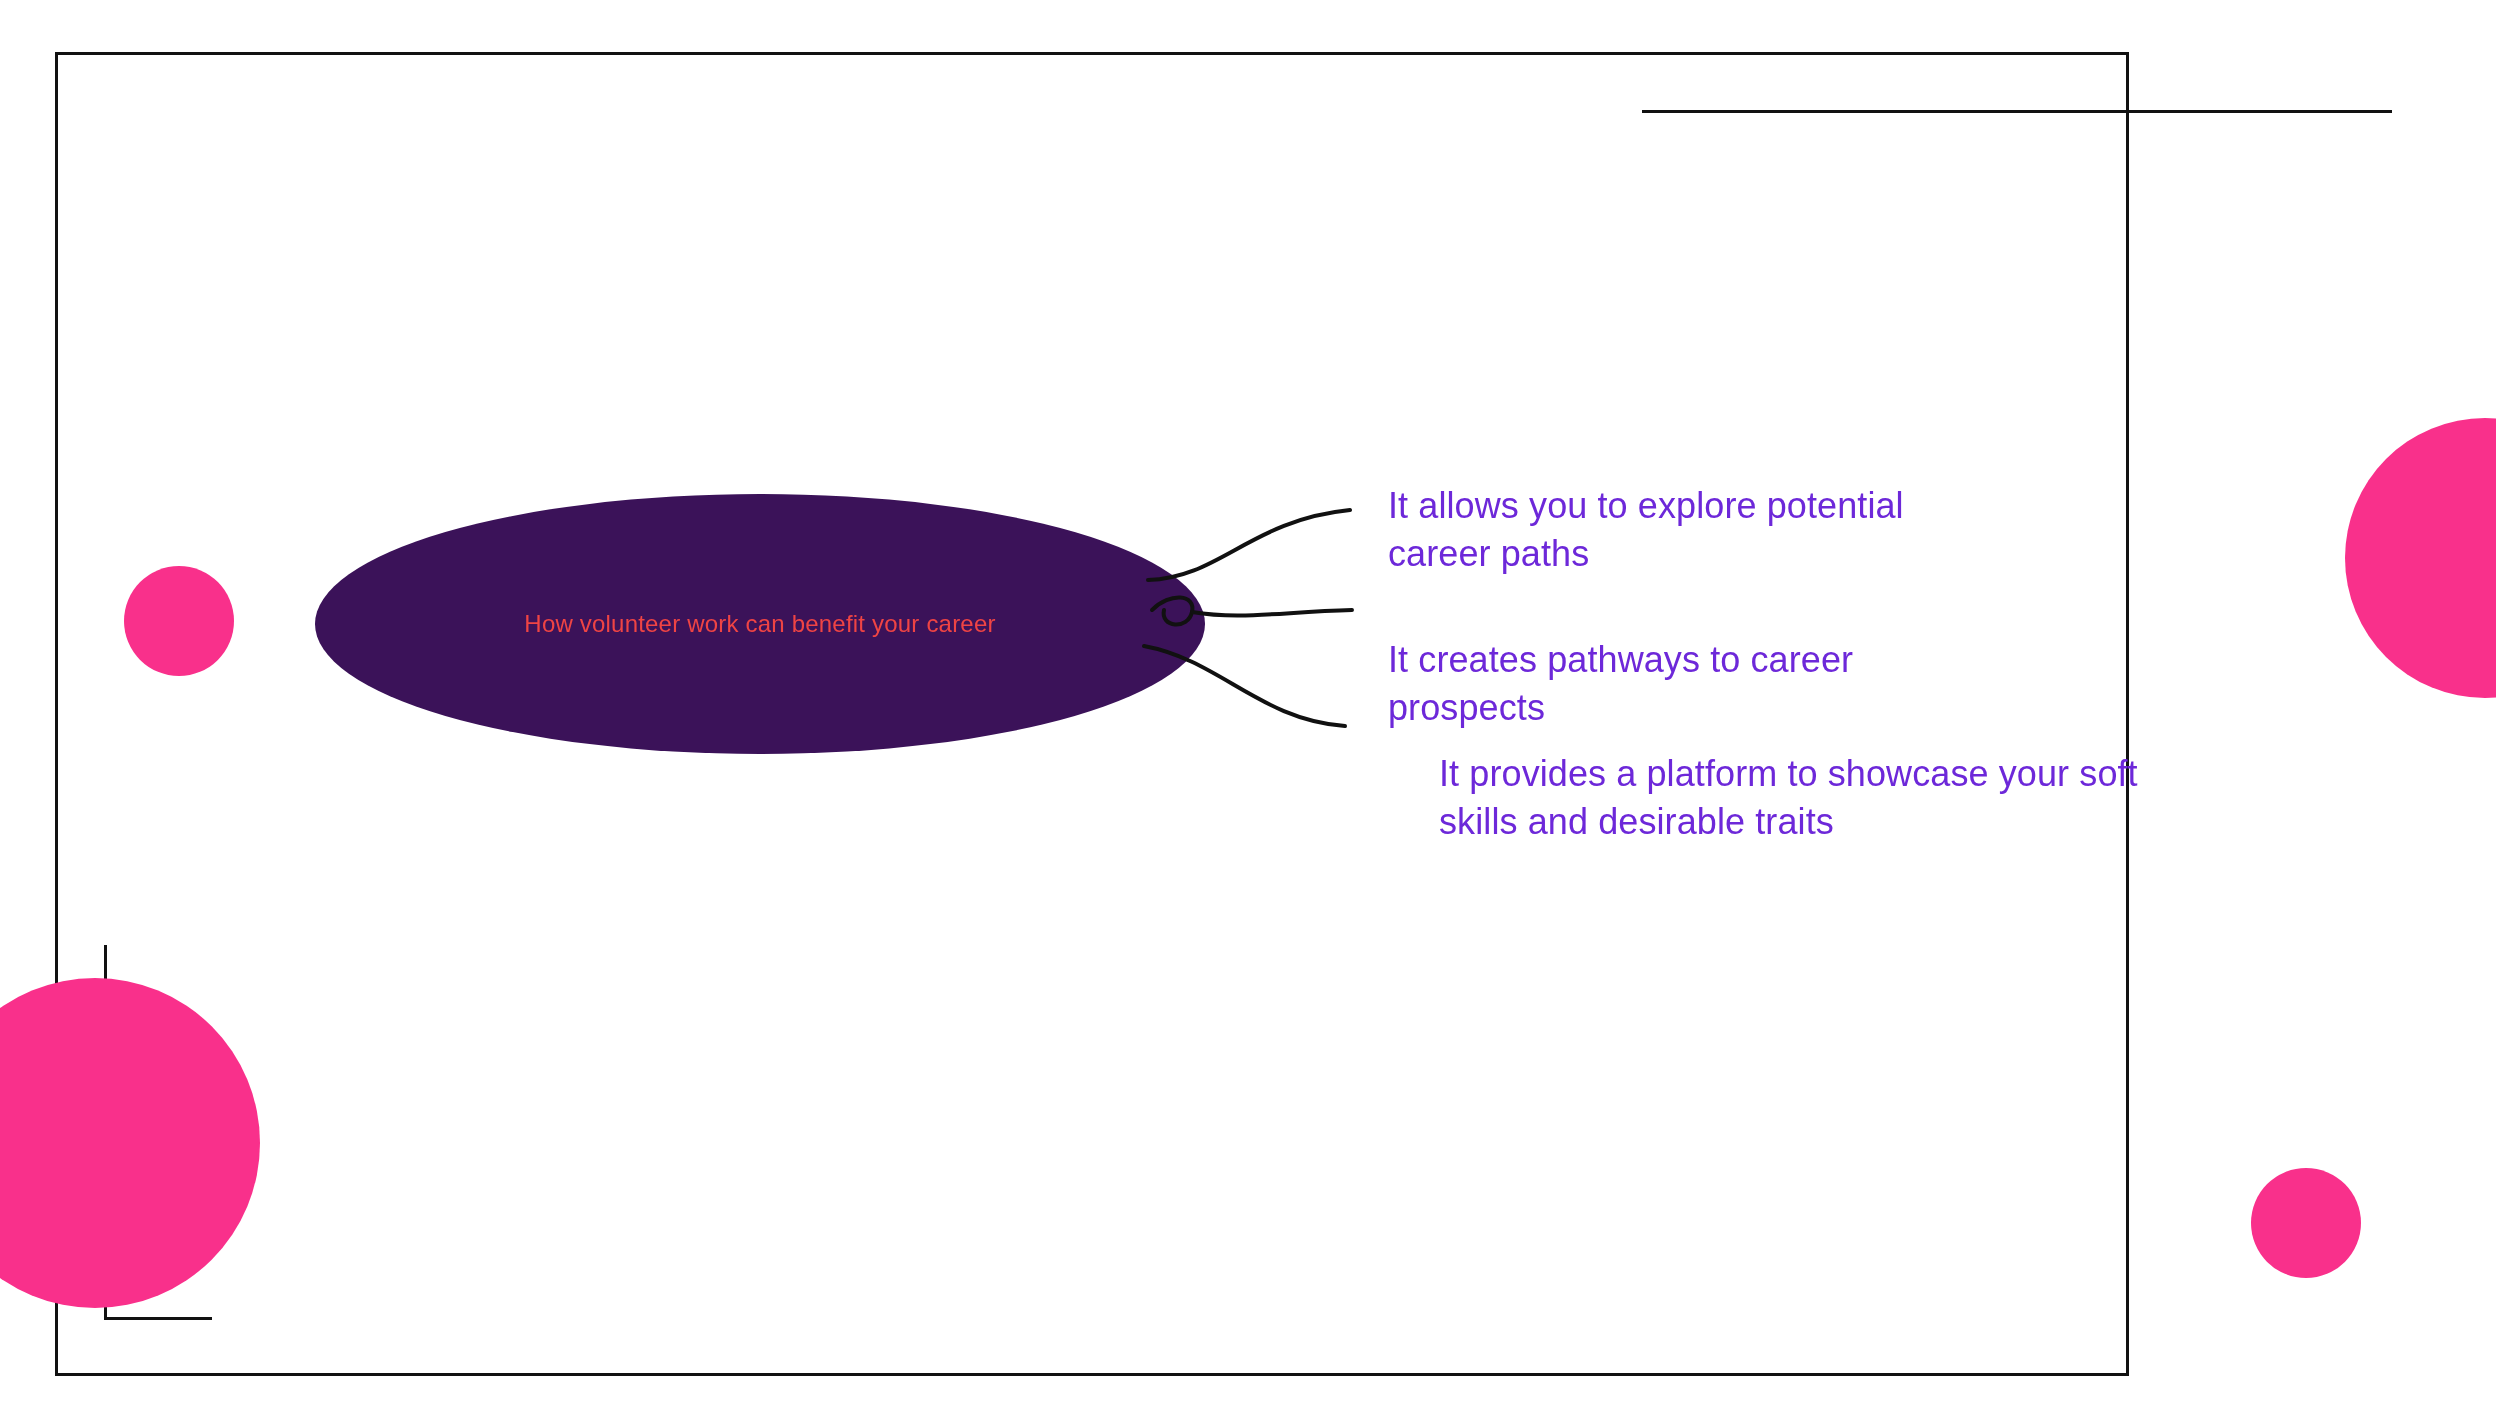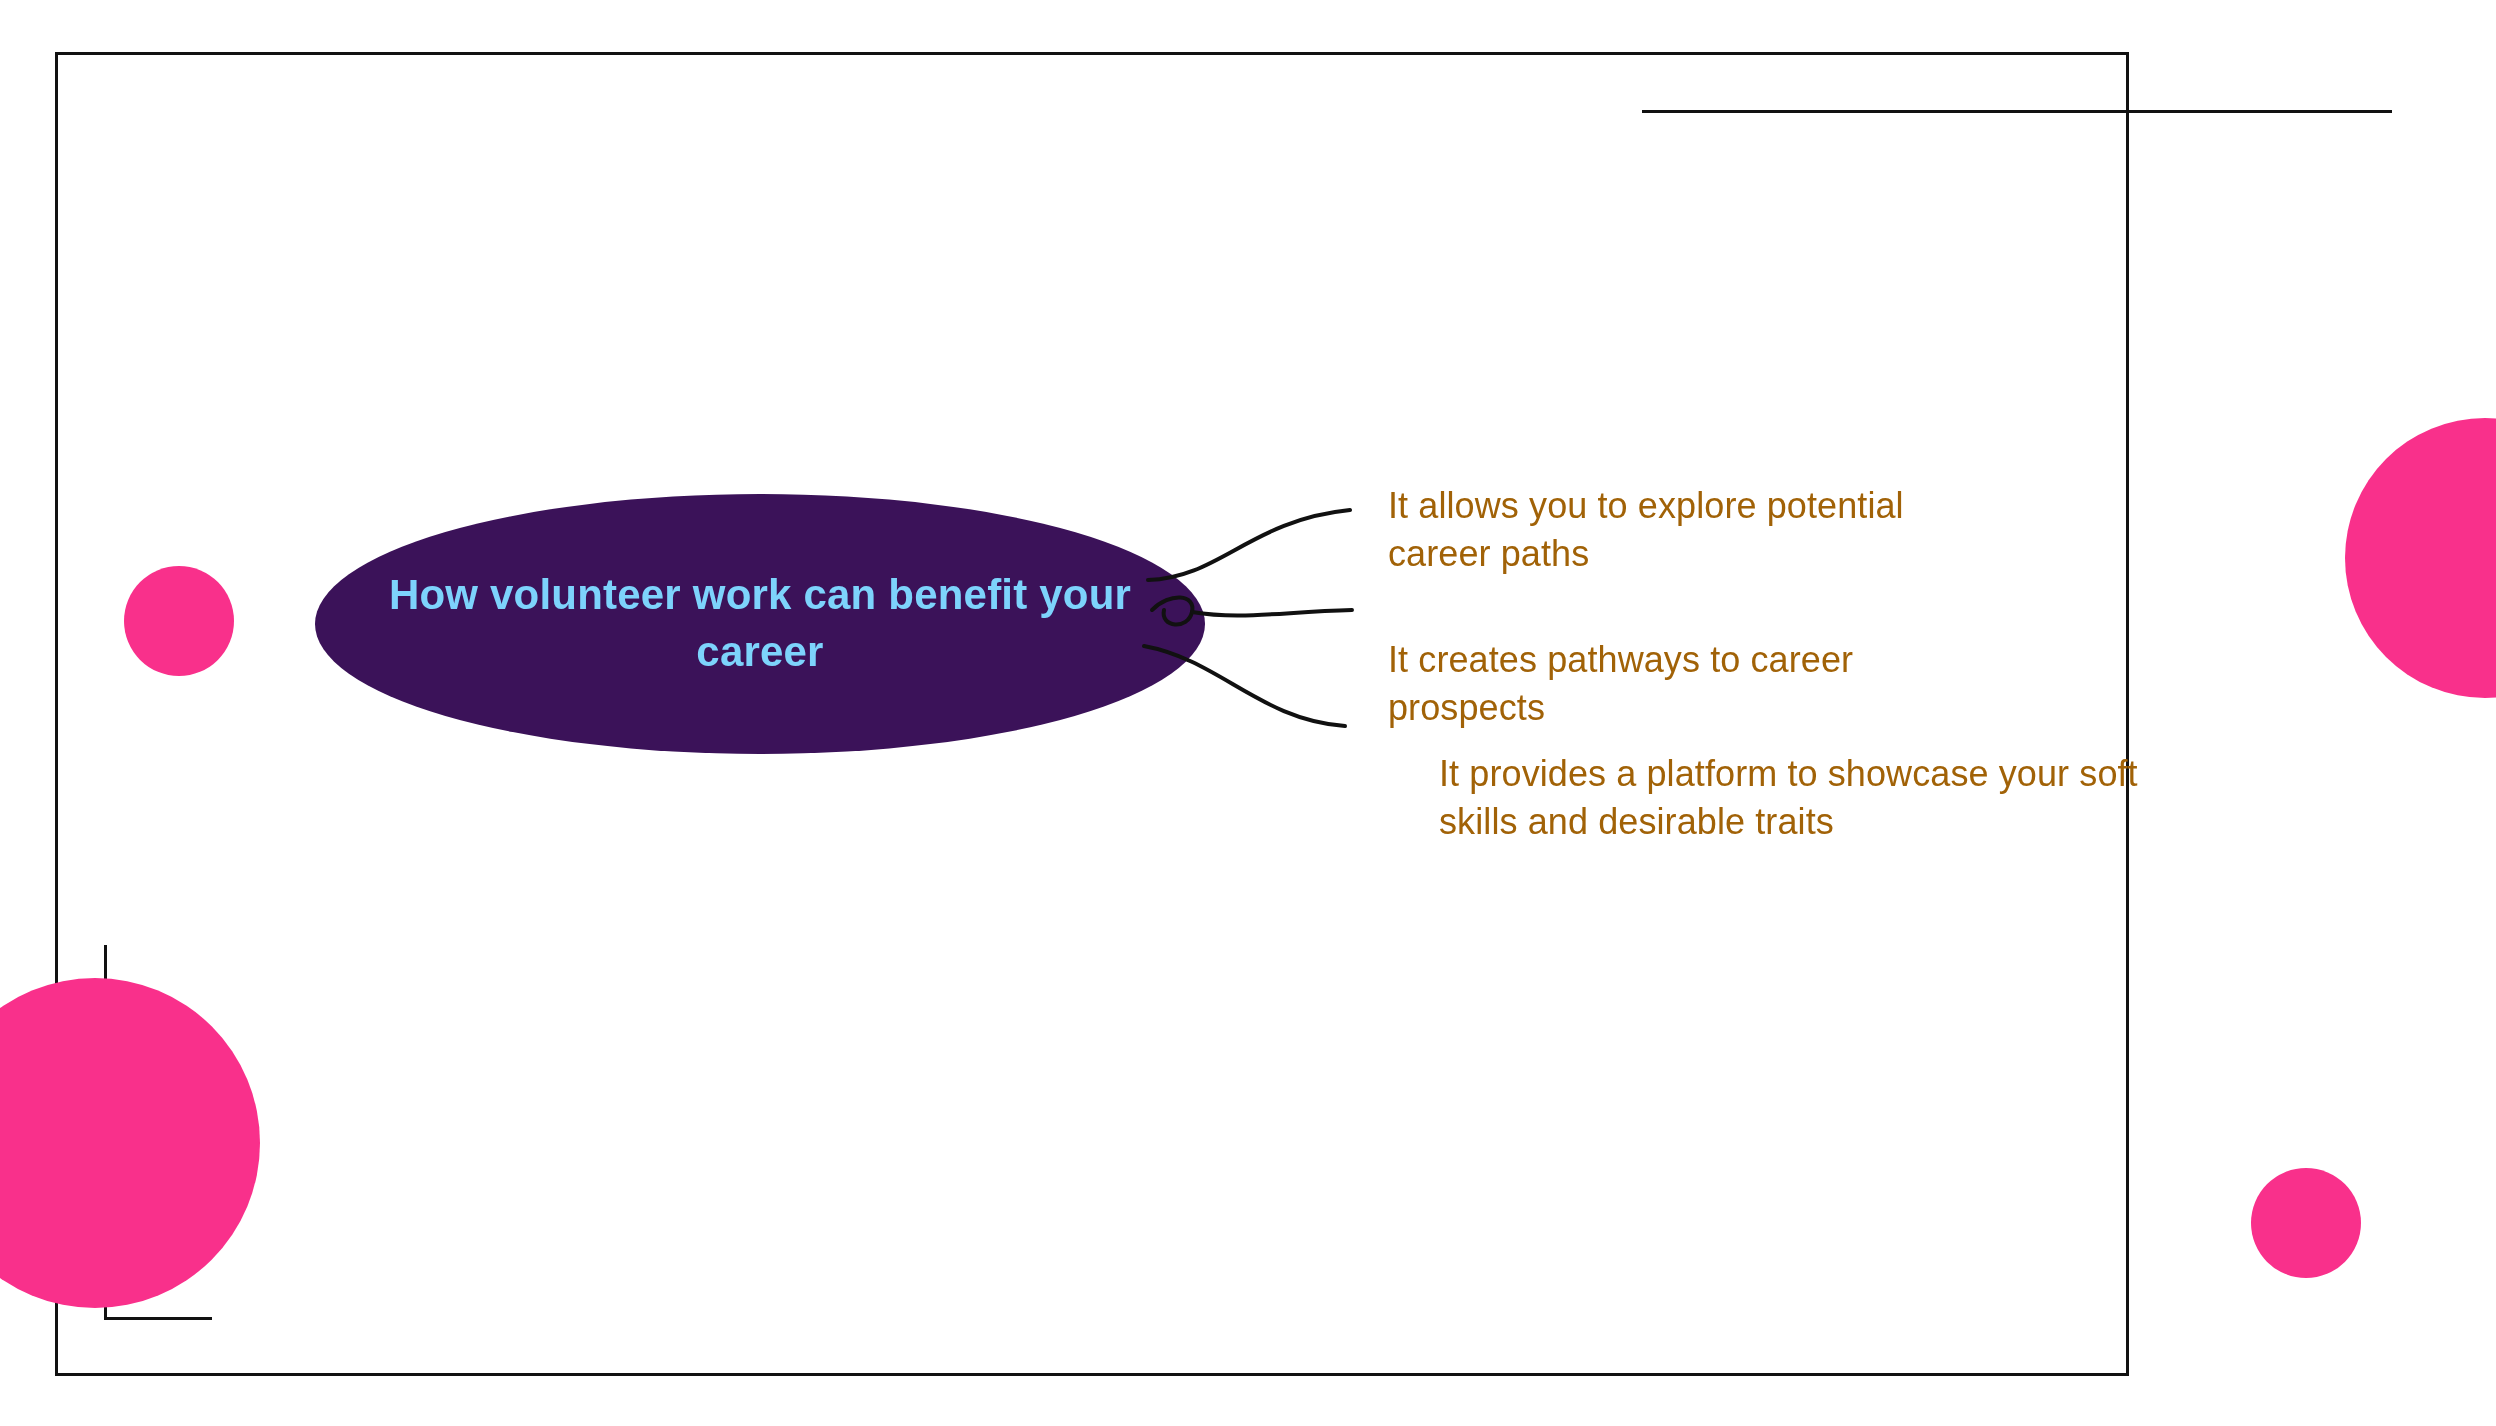--- a/index.html
+++ b/index.html
@@ -63,41 +63,41 @@
     width: 890px;
     height: 260px;
     background: #3B1259;
     border-radius: 50%;
     display: flex;
     align-items: center;
     justify-content: center;
     text-align: center;
   }
   .node-ellipse-label {
-    color: #7dd3fc;
-    font-size: 42px;
-    font-weight: bold;
+    color: #ef4444;
+    font-size: 24px;
+    font-weight: normal;
     line-height: 1.35;
     letter-spacing: 0.2px;
     padding: 0 40px;
   }
 
   
   .connectors {
     position: absolute;
     left: 1130px;
     top: 470px;
     width: 320px;
     height: 340px;
   }
 
   
   .branch {
     position: absolute;
-    color: #a16207;
+    color: #6d28d9;
     font-size: 36px;
     line-height: 1.33;
     letter-spacing: 0.1px;
     white-space: pre-line;
   }
   .branch-0 { left: 1388px; top: 482px;  width: 560px; }
   .branch-1 { left: 1388px; top: 636px;  width: 560px; }
   .branch-2 { left: 1439px; top: 750px;  width: 740px; }
 </style>
 </head>

